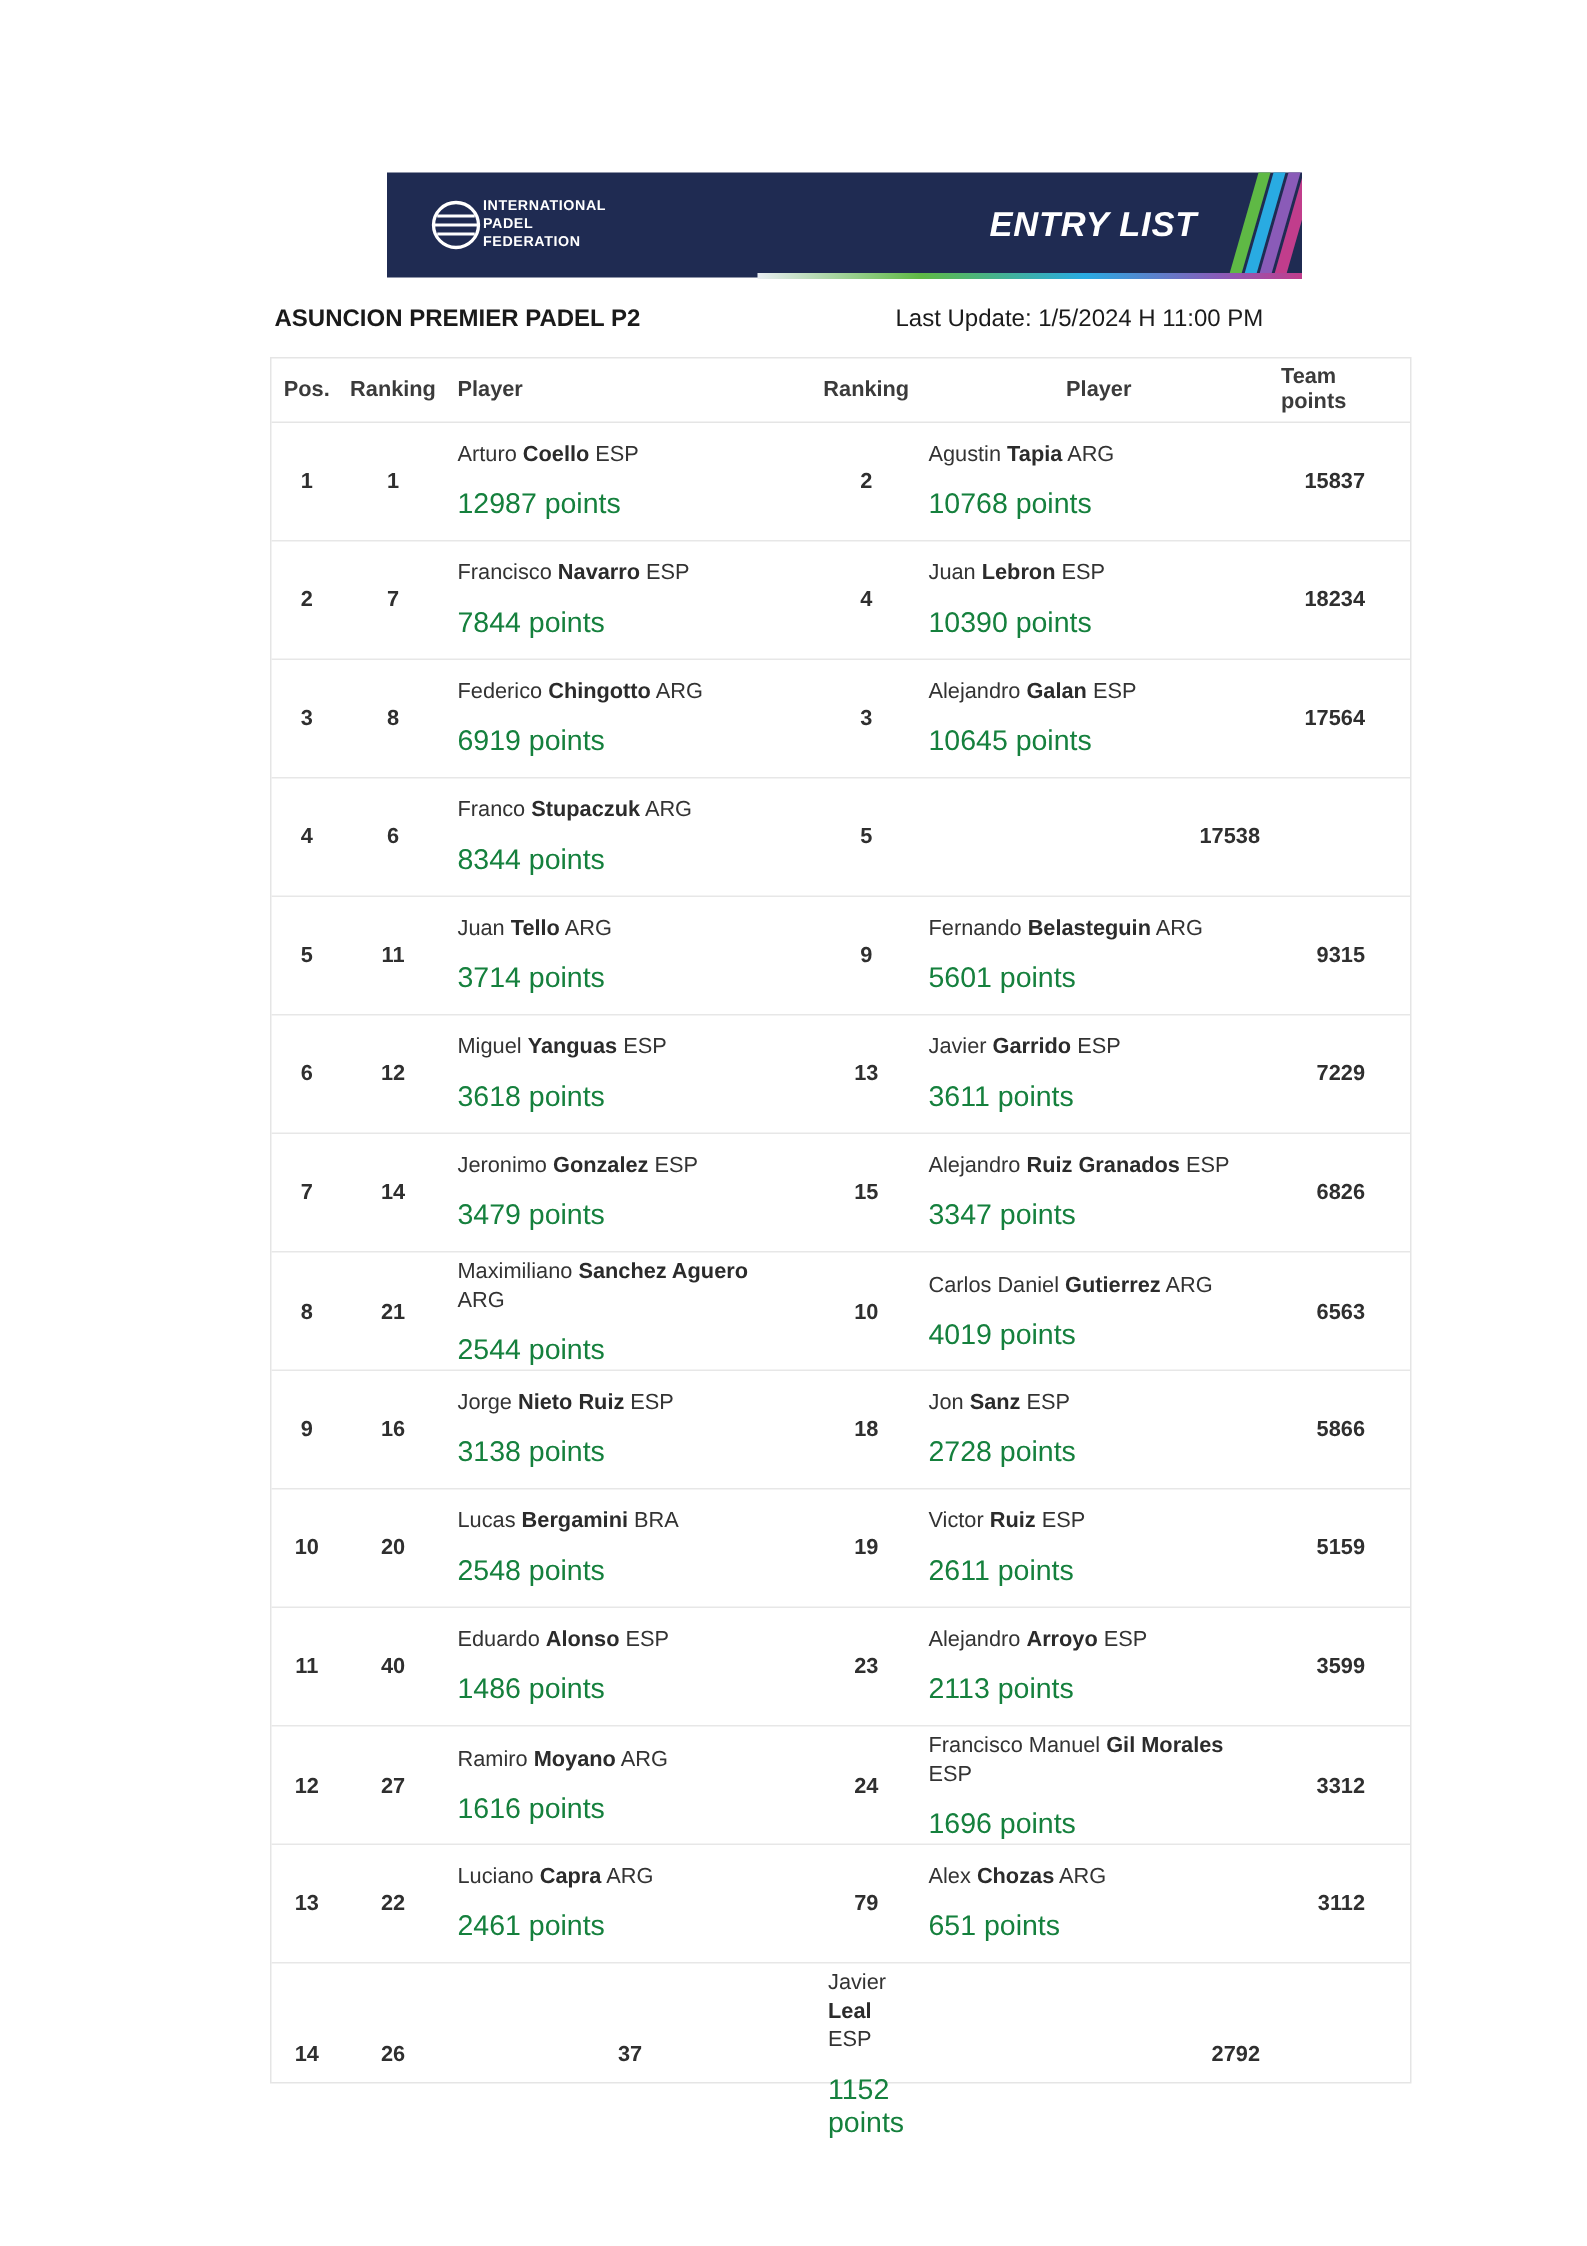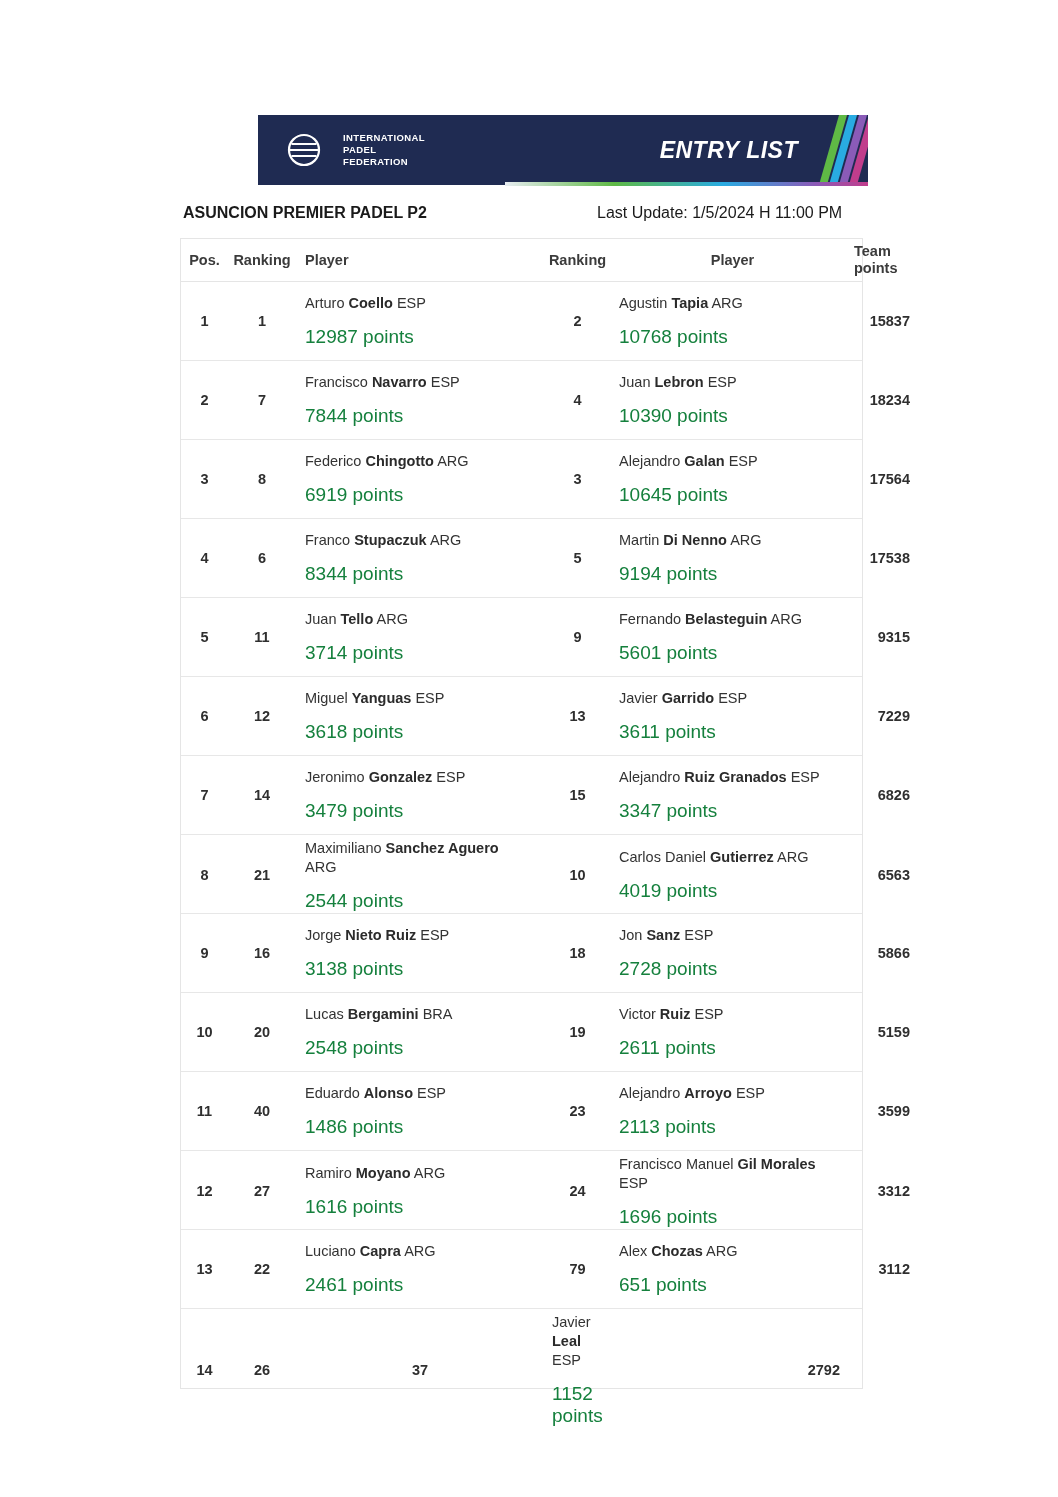--- a/index.html
+++ b/index.html
@@ -9,21 +9,21 @@
     font-family: "Liberation Sans", "DejaVu Sans", sans-serif;
     color: #222; position: relative; overflow: hidden;
   }
   .page { position: absolute; inset: 0; }
 
   
   .banner {
     position: absolute; left: 258px; top: 115px; width: 610px; height: 70px;
     background: #1f2b52; display: flex; align-items: center; overflow: hidden;
   }
-  .logo { display: flex; align-items: center; gap: 21px; margin-left: 28px; }
+  .logo { display: flex; align-items: center; gap: 0; margin-left: 28px; }
   .logo-text {
     color: #ffffff; font-size: 9.5px; font-weight: bold;
     line-height: 1.25; letter-spacing: 0.4px;
   }
   .entry-list {
     position: absolute; right: 70px; top: 50%; transform: translateY(-50%);
     color: #ffffff; font-size: 23px; font-weight: bold; font-style: italic;
     letter-spacing: 0.5px; white-space: nowrap;
   }
   .stripe {
@@ -44,21 +44,21 @@
     position: absolute; left: 183px; top: 204px;
     font-size: 16px; font-weight: bold; color: #1a1a1a;
   }
   .last-update {
     position: absolute; left: 597px; top: 204px;
     font-size: 16px; color: #1a1a1a;
   }
 
   
   .entry-table {
-    position: absolute; left: 180px; top: 238px; width: 683px;
+    position: absolute; left: 180px; top: 238px; width: 761px;
     border: 1px solid #e5e5e5; background: #ffffff;
   }
   .thead, .trow {
     display: grid;
     grid-template-columns: 47px 68px 248px 67px 243px 70px;
   }
   .thead {
     min-height: 43px; align-items: center;
     font-weight: bold; font-size: 14.5px; color: #3b3b3b;
     border-bottom: 1px solid #e5e5e5; line-height: 1.15;
@@ -171,24 +171,20 @@
   </div>
 
   <div class="trow">
     <div class="cell num">4</div>
     <div class="cell num">6</div>
     <div class="cell pcell p1">
       <div class="pname"><span>Franco</span> <b>Stupaczuk</b> <span>ARG</span></div>
       <div class="ppoints">8344 points</div>
     </div>
     <div class="cell num">5</div>
-    <div class="cell pcell p2">
-      <div class="pname"><span>Martin</span> <b>Di Nenno</b> <span>ARG</span></div>
-      <div class="ppoints">9194 points</div>
-    </div>
     <div class="cell team">17538</div>
   </div>
 
   <div class="trow">
     <div class="cell num">5</div>
     <div class="cell num">11</div>
     <div class="cell pcell p1">
       <div class="pname"><span>Juan</span> <b>Tello</b> <span>ARG</span></div>
       <div class="ppoints">3714 points</div>
     </div>

